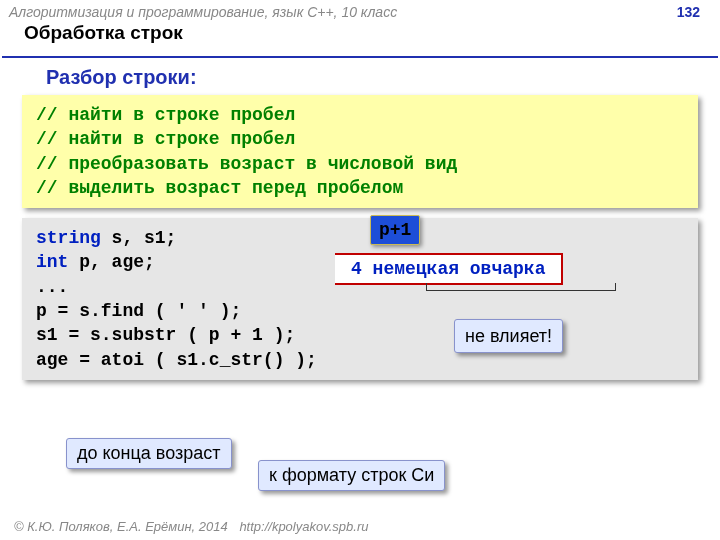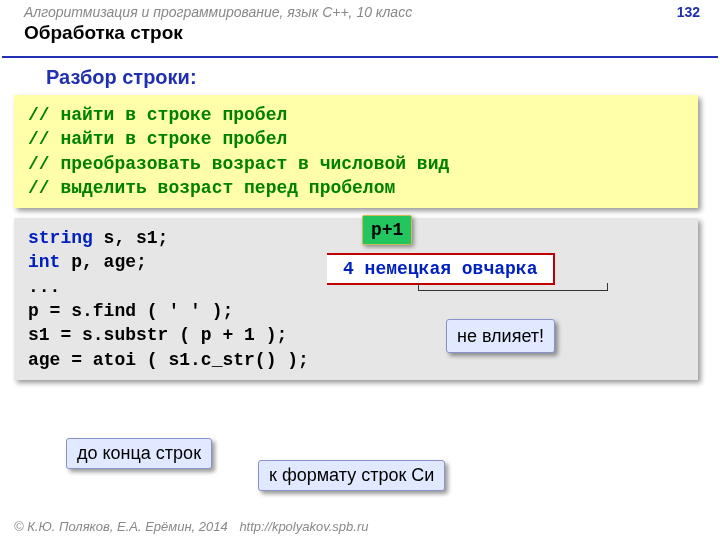--- a/index.html
+++ b/index.html
@@ -7,21 +7,21 @@
     width: 720px;
     height: 540px;
     background: #fff;
     font-family: Arial, sans-serif;
     position: relative;
     overflow: hidden;
   }
   .header-bar {
     display: flex;
     justify-content: space-between;
-    padding: 4px 20px 0 24px;
+    padding: 4px 20px 0 9px;
     font-style: italic;
     color: #888;
     font-size: 14px;
     gap: 10px;
   }
   .page-num { color: #2030b0; font-weight: bold; font-style: normal; }
   .main-title {
     font-size: 19px;
     font-weight: bold;
     padding: 2px 22px 12px 22px;
@@ -29,21 +29,21 @@
     margin: 0 2px 6px 2px;
   }
   .section-label {
     color: #2030b0;
     font-size: 20px;
     font-weight: bold;
     padding: 2px 0 6px 28px;
     margin-left: 18px;
   }
   .box {
-    margin: 0 22px 10px 14px;
+    margin: 0 22px 10px 22px;
     padding: 8px 14px;
     box-shadow: 3px 3px 5px rgba(0,0,0,0.4);
     font-family: "Courier New", monospace;
     font-size: 18px;
     font-weight: bold;
     line-height: 1.35;
   }
   .box-yellow { background: #ffffaa; }
   .box-gray { background: #e6e6e6; position: relative; }
   .comment { color: #008000; }
@@ -56,21 +56,21 @@
     border-radius: 3px;
     padding: 4px 10px;
     font-family: Arial, sans-serif;
     font-size: 18px;
     font-weight: normal;
     box-shadow: 3px 3px 4px rgba(0,0,0,0.4);
     color: #000;
   }
   .callout-small {
     position: absolute;
-    background: #22c55e;
+    background: #1d4ed8;
     border: 1px solid #ccbb55;
     border-radius: 2px;
     padding: 2px 8px;
     font-family: "Courier New", monospace;
     font-weight: bold;
     font-size: 18px;
     box-shadow: 2px 2px 4px rgba(0,0,0,0.4);
   }
   .data-row {
     position: absolute;
@@ -140,19 +140,19 @@
 
   <div class="data-row" style="left:313px; top:35px;">
     <div class="cell2">4 немецкая овчарка</div>
   </div>
 
   <div class="brack" style="left:404px; top:65px; width:190px;"></div>
 
   <div class="callout" style="left:432px; top:101px;">не влияет!</div>
 </div>
 
-<div class="callout" style="left:66px; top:438px;">до конца строк</div>
+<div class="callout" style="left:66px; top:438px;">до конца возраст</div>
 <div class="callout" style="left:258px; top:460px;">к формату строк Си</div>
 
 <div class="footer">
   <span>© К.Ю. Поляков, Е.А. Ерёмин, 2014</span>
   <span class="url">http://kpolyakov.spb.ru</span>
 </div>
 
 </body></html>

